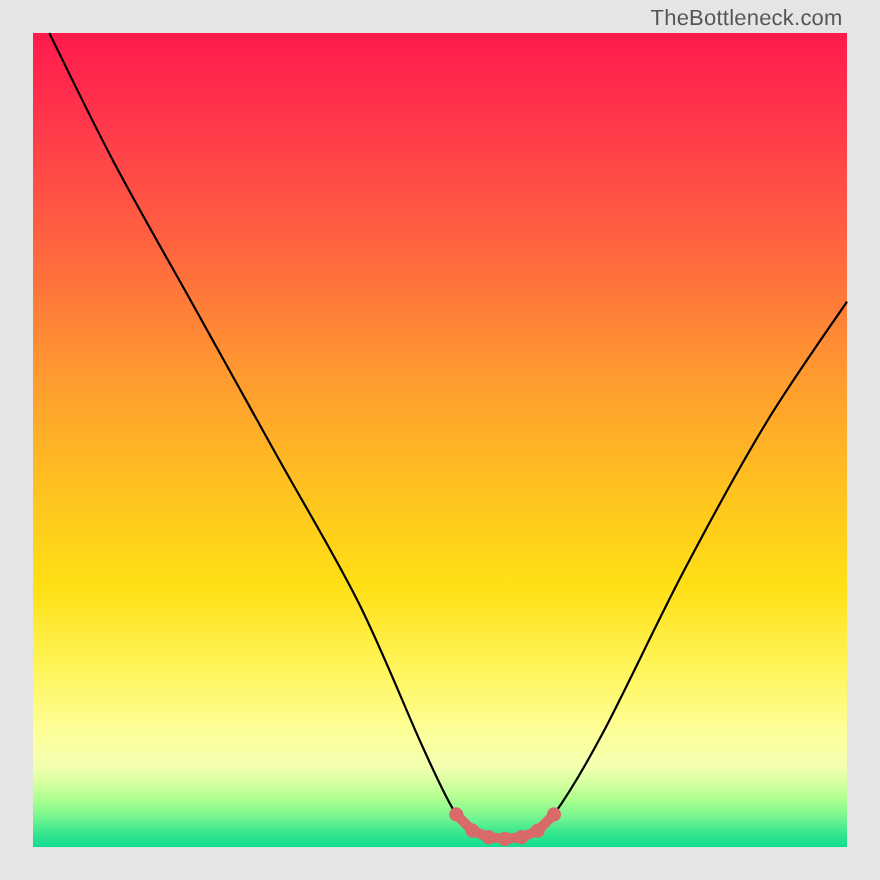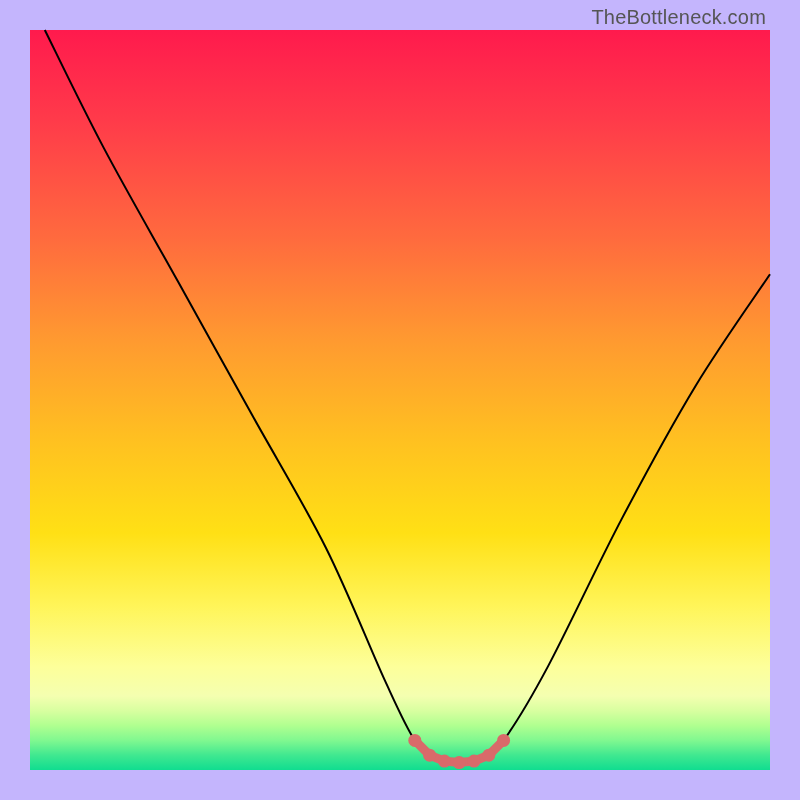--- a/index.html
+++ b/index.html
@@ -8,21 +8,21 @@
     width: 800px;
     height: 800px;
     overflow: hidden;
     background: #000;
     font-family: Arial, Helvetica, sans-serif;
   }
   .frame {
     position: relative;
     width: 800px;
     height: 800px;
-    background: #c4b5fd;
+    background: #e5e5e5;
   }
   .plot {
     position: absolute;
     left: 30px;
     top: 30px;
     width: 740px;
     height: 740px;
     
     background: linear-gradient(
       to bottom,

